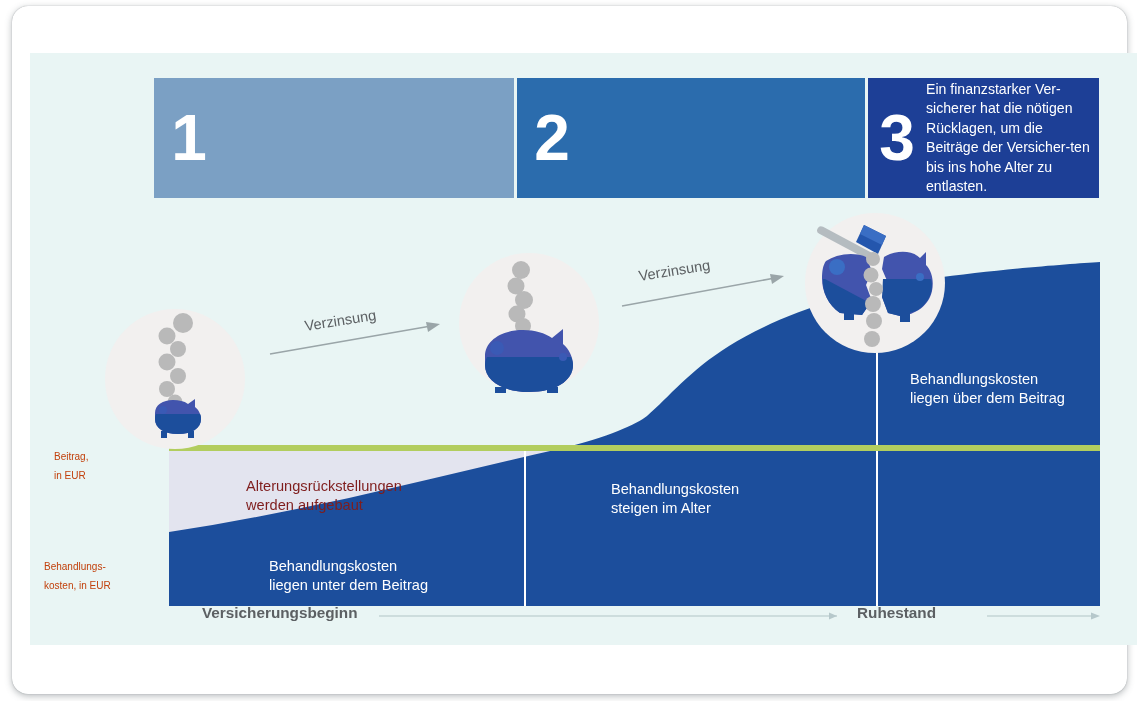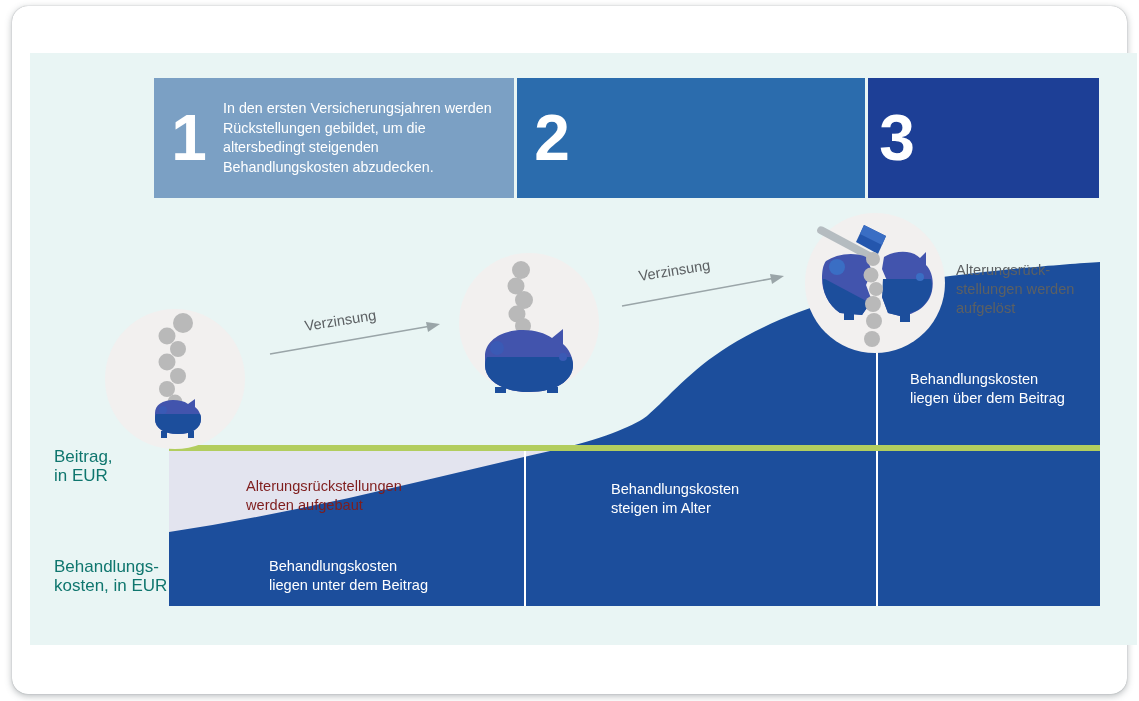--- a/index.html
+++ b/index.html
@@ -82,27 +82,27 @@
     top: 205px;
     width: 931px;
     height: 395px;
   }
 
   #chart svg { display: block; }
 
   
   .ylabel {
     position: absolute;
-    color: #0f766e;
-    font-size: 17px;
+    color: #c2410c;
+    font-size: 10px;
     line-height: 19px;
     white-space: pre-line;
   }
   #ylabel-beitrag      { left: 42px; top: 441px; }
-  #ylabel-behandlungs  { left: 42px; top: 551px; }
+  #ylabel-behandlungs  { left: 32px; top: 551px; }
 
   
   .chartlabel {
     position: absolute;
     font-size: 14.6px;
     line-height: 19px;
     white-space: pre-line;
   }
   #lbl-aufbau {
     left: 234px; top: 471px;
@@ -180,29 +180,29 @@
 </head>
 <body>
 
 <div id="stage">
   <div id="card">
 
     <div id="panel"></div>
 
     <div class="numbox" id="numbox-1">
       <div class="bignum">1</div>
-      <div class="boxtext">In den ersten Versicherungsjahren werden Rückstellungen gebildet, um die altersbedingt steigenden Behandlungskosten abzudecken.</div>
     </div>
 
     <div class="numbox" id="numbox-2">
       <div class="bignum">2</div>
     </div>
 
     <div class="numbox" id="numbox-3">
       <div class="bignum">3</div>
+      <div class="boxtext">Ein finanzstarker Ver-sicherer hat die nötigen Rücklagen, um die Beiträge der Versicher-ten bis ins hohe Alter zu entlasten.</div>
     </div>
 
     <div id="chart">
       <svg width="931" height="395" viewBox="0 0 931 395">
         <defs>
           <clipPath id="plotclip">
             <rect x="0" y="0" width="931" height="395"></rect>
           </clipPath>
         </defs>
 
@@ -241,24 +241,33 @@
 kosten, in EUR</div>
 
     <div class="chartlabel" id="lbl-aufbau">Alterungsrückstellungen
 werden aufgebaut</div>
     <div class="chartlabel" id="lbl-unter">Behandlungskosten
 liegen unter dem Beitrag</div>
     <div class="chartlabel" id="lbl-steigen">Behandlungskosten
 steigen im Alter</div>
     <div class="chartlabel" id="lbl-ueber">Behandlungskosten
 liegen über dem Beitrag</div>
-    <div class="chartlabel" id="lbl-aufgeloest">Alterungsrück-
-stellungen werden
-aufgelöst</div>
-
+
+    <div id="axis-bottom">
+      <svg width="931" height="28" viewBox="0 0 931 28">
+
+        <line x1="210" y1="12" x2="668" y2="12" stroke="#c3d4d6" stroke-width="1.5"></line>
+        <path d="M668,12 L660,8.5 L660,15.5 Z" fill="#b6c8cb"></path>
+
+        <line x1="818" y1="12" x2="925" y2="12" stroke="#c3d4d6" stroke-width="1.5"></line>
+        <path d="M931,12 L922,8.5 L922,15.5 Z" fill="#b6c8cb"></path>
+      </svg>
+      <div class="axis-text" id="axis-begin">Versicherungsbeginn</div>
+      <div class="axis-text" id="axis-ruhe">Ruhestand</div>
+    </div>
 
     <div class="illus-circle" id="circ-1"></div>
     <div class="illus" id="illus-1">
       <svg width="140" height="140" viewBox="0 0 140 140">
         <g fill="#b9b9b9">
           <circle cx="78" cy="14" r="10"></circle>
           <circle cx="62" cy="27" r="8.5"></circle>
           <circle cx="73" cy="40" r="8"></circle>
           <circle cx="62" cy="53" r="8.5"></circle>
           <circle cx="73" cy="67" r="8"></circle>

